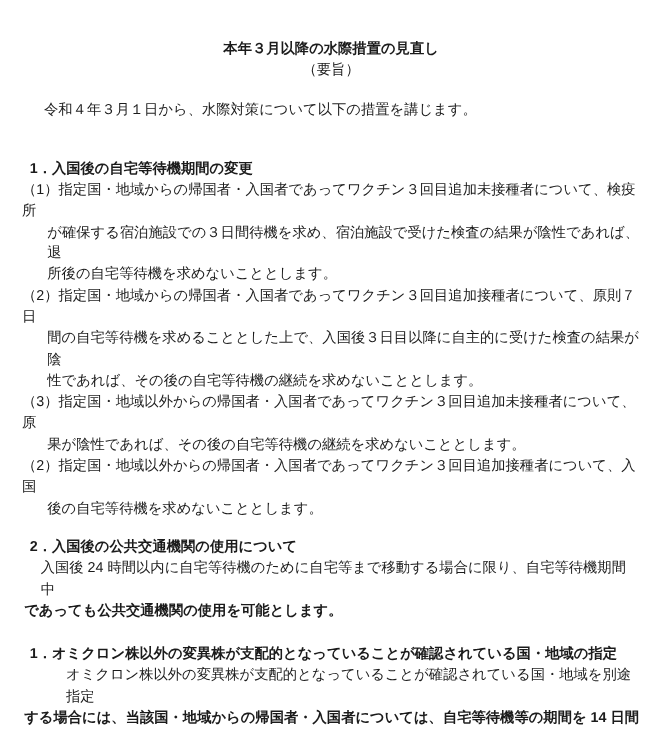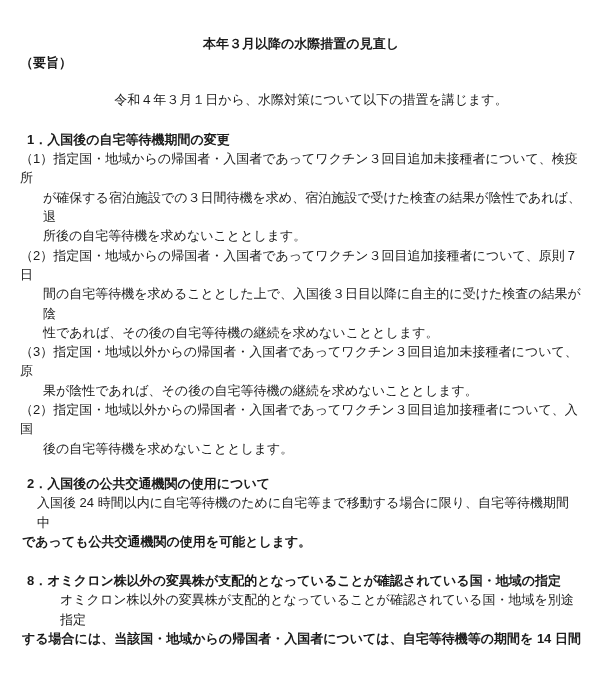--- a/index.html
+++ b/index.html
@@ -18,31 +18,31 @@
     font-size: 13px;
     line-height: 19.3px;
     padding: 34px 22px 0 20px;
     overflow: hidden;
   }
   .doc-title {
     text-align: center;
     font-weight: 600;
   }
   .doc-subtitle {
-    font-weight: 700;
+    text-align: center;
+    font-weight: 400;
   }
   .intro {
     margin-top: 17px;
     margin-left: 7px;
     text-indent: 13px;
     font-weight: 500;
-    text-align: center;
   }
   section { margin: 0; }
-  .sec-1 { margin-top: 21px; }
+  .sec-1 { margin-top: 34px; }
   .sec-2 { margin-top: 16px; }
   .sec-3 { margin-top: 20px; }
   .sec-heading {
     margin-left: 7px;
     font-weight: 600;
   }
   .line { font-weight: 500; }
   .item .line.first { margin-left: 0; }
   .item .line.cont  { margin-left: 23px; }
   .body-line.p-cont { margin-left: 2px; font-weight: bold; }
@@ -81,19 +81,19 @@
     </div>
   </section>
 
   <section class="sec-2">
     <div class="sec-heading">2．入国後の公共交通機関の使用について</div>
     <div class="line body-line p-first">入国後 24 時間以内に自宅等待機のために自宅等まで移動する場合に限り、自宅等待機期間中</div>
     <div class="line body-line p-cont">であっても公共交通機関の使用を可能とします。</div>
   </section>
 
   <section class="sec-3">
-    <div class="sec-heading">8．オミクロン株以外の変異株が支配的となっていることが確認されている国・地域の指定</div>
+    <div class="sec-heading">1．オミクロン株以外の変異株が支配的となっていることが確認されている国・地域の指定</div>
     <div class="line body-line p-first-lg">オミクロン株以外の変異株が支配的となっていることが確認されている国・地域を別途指定</div>
     <div class="line body-line p-cont">する場合には、当該国・地域からの帰国者・入国者については、自宅等待機等の期間を 14 日間</div>
 
   </section>
 
 </div>
 
 </body></html>

